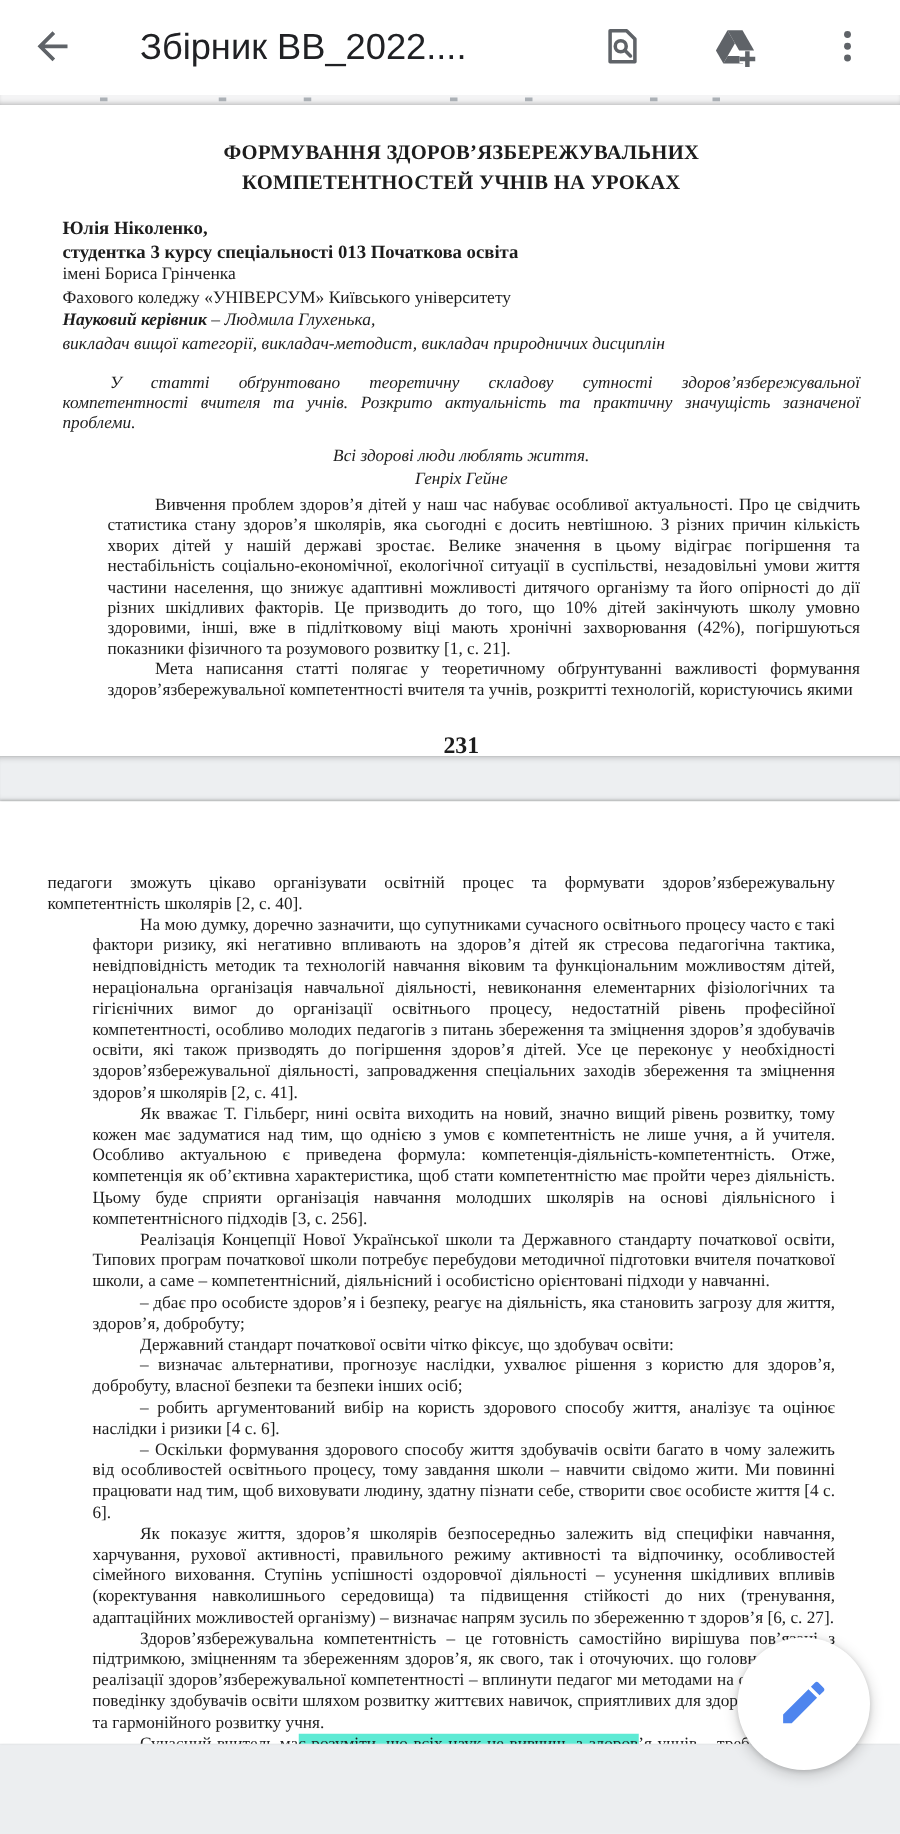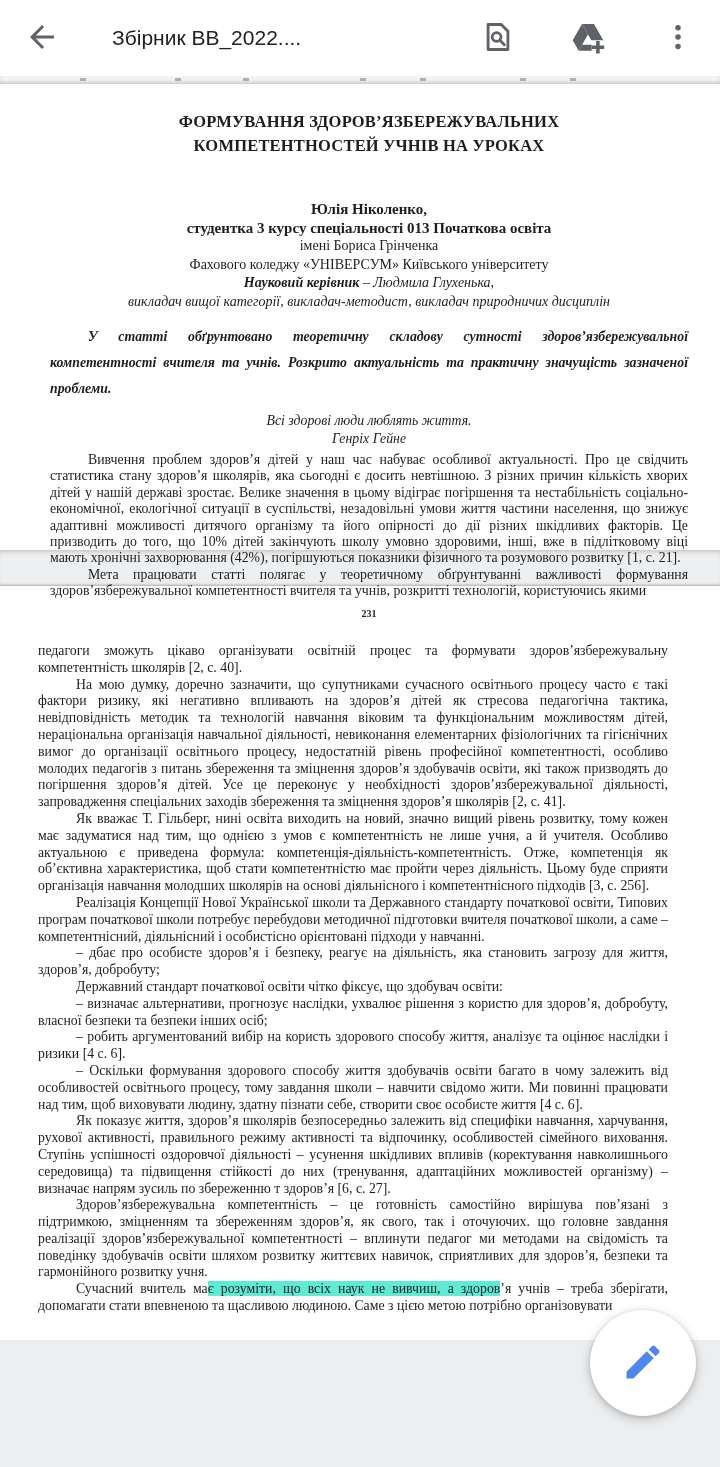--- a/index.html
+++ b/index.html
@@ -5,53 +5,53 @@
   * { margin:0; padding:0; box-sizing:border-box; }
   html,body { width:720px; height:1467px; overflow:hidden; }
   body { background:#eceef0; font-family:"Liberation Sans", sans-serif; position:relative; }
 
   
   .appbar { position:absolute; top:0; left:0; width:720px; height:76px;
             background:#ffffff; display:flex; align-items:center; z-index:5; }
   .iconbtn { background:none; border:none; width:56px; height:56px;
              display:flex; align-items:center; justify-content:center; cursor:pointer; flex:0 0 auto; }
   .back { margin-left:14px; }
-  .appbar-title { font-size:21px; color:#202124; margin-left:42px; flex:1 1 auto;
+  .appbar-title { font-size:29px; color:#202124; margin-left:42px; flex:1 1 auto;
                   white-space:nowrap; overflow:hidden; font-weight:400; }
   .actions { display:flex; align-items:center; gap:34px; margin-right:14px; }
 
   
   .remnant { position:absolute; top:76px; left:0; width:720px; height:8px; background:#f4f4f5;
              box-shadow: inset 0 -3px 4px -2px rgba(0,0,0,.25); z-index:4; }
   .remnant i { position:absolute; top:2px; width:6px; height:3px; background:#9aa0a6; opacity:.8; }
 
   
   .viewer { position:absolute; top:84px; left:0; width:720px; height:1383px; background:#eceef0; }
   .page { background:#ffffff; width:720px;
           font-family:"Liberation Serif","DejaVu Serif",serif; color:#1d1d1d; }
-  .page1 { height:466px; padding:26px 32px 0 50px; box-shadow:0 1px 2px rgba(0,0,0,.2); }
+  .page1 { height:521px; padding:26px 32px 0 50px; box-shadow:0 1px 2px rgba(0,0,0,.2); }
   .page-gap { height:36px; background:#edeff1;
               box-shadow: inset 0 5px 6px -5px rgba(0,0,0,.30), inset 0 -4px 5px -4px rgba(0,0,0,.16); }
   .page2 { height:754px; padding:57px 52px 0 38px; box-shadow:0 -1px 2px rgba(0,0,0,.2); overflow:hidden; }
 
   .doc-title { text-align:center; font-weight:bold; font-size:16.5px; line-height:24px;
                letter-spacing:.2px; max-width:520px; margin:0 auto; }
-  .authors { margin-top:42px; text-align:center; font-size:14px; line-height:18.5px; }
+  .authors { margin-top:16px; text-align:left; font-size:14px; line-height:18.5px; }
   .authors .b { font-weight:bold; font-size:15px; }
   .authors .bi { font-weight:bold; font-style:italic; }
   .authors .i { font-style:italic; }
 
   .abstract { margin-top:13px; font-style:italic; text-align:justify; text-indent:38px;
-              font-size:13.8px; line-height:26px; word-spacing:3px;font-weight:bold; }
+              font-size:13.8px; line-height:16px; word-spacing:3px; }
   .epigraph { margin-top:10px; text-align:center; font-style:italic; font-size:13.8px; line-height:18px; }
 
   .p { text-align:justify; font-size:13.8px; line-height:16.8px; }
   .page1 .p { line-height:16.4px; }
-  .indent { text-indent:38px; }
-  .pagenum { margin-top:8px; text-align:center; font-weight:bold; font-size:10px; }
+  .indent { text-indent:38px;margin-left:36px; }
+  .pagenum { margin-top:26px; text-align:center; font-weight:bold; font-size:19px; }
 
   .hl { background:#5eead4; }
 
   
   .fab { position:absolute; left:590px; top:1310px; width:106px; height:106px; border-radius:50%;
          background:#ffffff; box-shadow:0 3px 12px rgba(0,0,0,.20), 0 1px 4px rgba(0,0,0,.14);
          display:flex; align-items:center; justify-content:center; border:none; cursor:pointer; z-index:6; }
 </style>
 </head>
 <body>
@@ -129,21 +129,21 @@
     </div>
 
     <p class="abstract">У статті обґрунтовано теоретичну складову сутності здоров’язбережувальної компетентності вчителя та учнів. Розкрито актуальність та практичну значущість зазначеної проблеми.</p>
 
     <div class="epigraph">
       <div>Всі здорові люди люблять життя.</div>
       <div>Генріх Гейне</div>
     </div>
 
     <p class="p indent" style="margin-top:4px;">Вивчення проблем здоров’я дітей у наш час набуває особливої актуальності. Про це свідчить статистика стану здоров’я школярів, яка сьогодні є досить невтішною. З різних причин кількість хворих дітей у нашій державі зростає. Велике значення в цьому відіграє погіршення та нестабільність соціально-економічної, екологічної ситуації в суспільстві, незадовільні умови життя частини населення, що знижує адаптивні можливості дитячого організму та його опірності до дії різних шкідливих факторів. Це призводить до того, що 10% дітей закінчують школу умовно здоровими, інші, вже в підлітковому віці мають хронічні захворювання (42%), погіршуються показники фізичного та розумового розвитку [1, с. 21].</p>
-    <p class="p indent">Мета працювати статті полягає у теоретичному обґрунтуванні важливості формування здоров’язбережувальної компетентності вчителя та учнів, розкритті технологій, користуючись якими</p>
+    <p class="p indent">Мета написання статті полягає у теоретичному обґрунтуванні важливості формування здоров’язбережувальної компетентності вчителя та учнів, розкритті технологій, користуючись якими</p>
 
     <div class="pagenum">231</div>
   </section>
 
   <div class="page-gap"></div>
 
   <section class="page page2">
     <p class="p">педагоги зможуть цікаво організувати освітній процес та формувати здоров’язбережувальну компетентність школярів [2, с. 40].</p>
     <p class="p indent">На мою думку, доречно зазначити, що супутниками сучасного освітнього процесу часто є такі фактори ризику, які негативно впливають на здоров’я дітей як стресова педагогічна тактика, невідповідність методик та технологій навчання віковим та функціональним можливостям дітей, нераціональна організація навчальної діяльності, невиконання елементарних фізіологічних та гігієнічних вимог до організації освітнього процесу, недостатній рівень професійної компетентності, особливо молодих педагогів з питань збереження та зміцнення здоров’я здобувачів освіти, які також призводять до погіршення здоров’я дітей. Усе це переконує у необхідності здоров’язбережувальної діяльності, запровадження спеціальних заходів збереження та зміцнення здоров’я школярів [2, с. 41].</p>
     <p class="p indent">Як вважає Т. Гільберг, нині освіта виходить на новий, значно вищий рівень розвитку, тому кожен має задуматися над тим, що однією з умов є компетентність не лише учня, а й учителя. Особливо актуальною є приведена формула: компетенція-діяльність-компетентність. Отже, компетенція як об’єктивна характеристика, щоб стати компетентністю має пройти через діяльність. Цьому буде сприяти організація навчання молодших школярів на основі діяльнісного і компетентнісного підходів [3, с. 256].</p>

